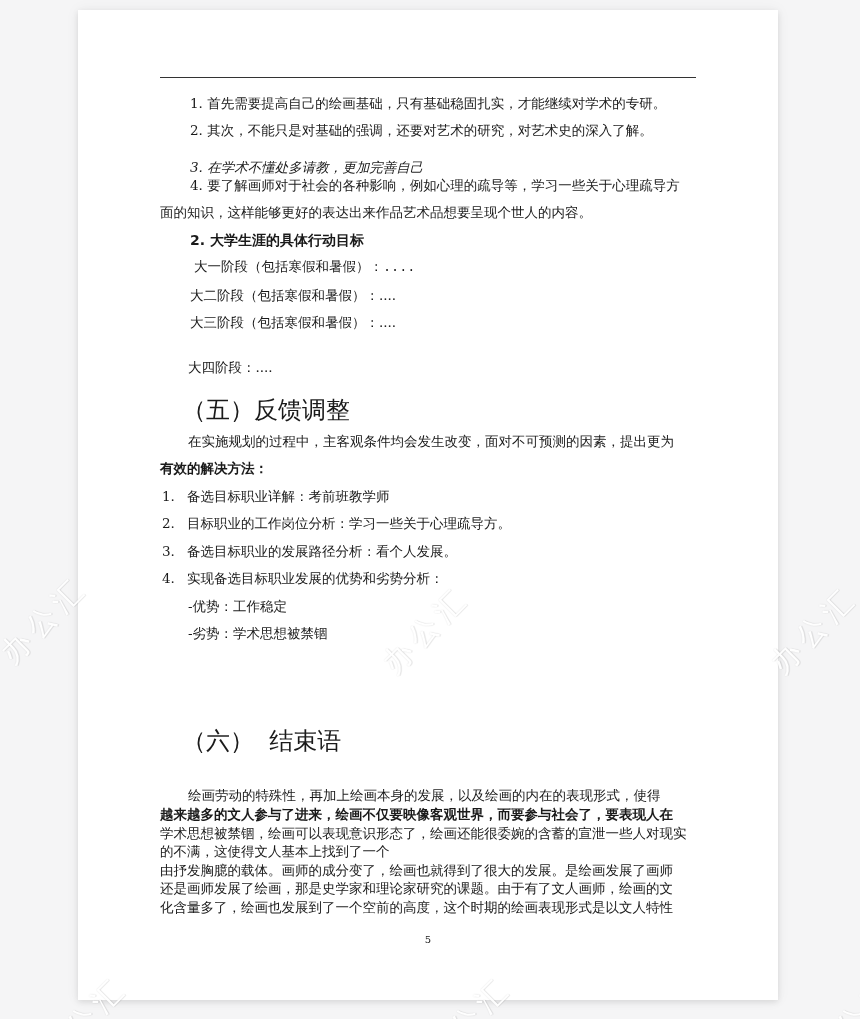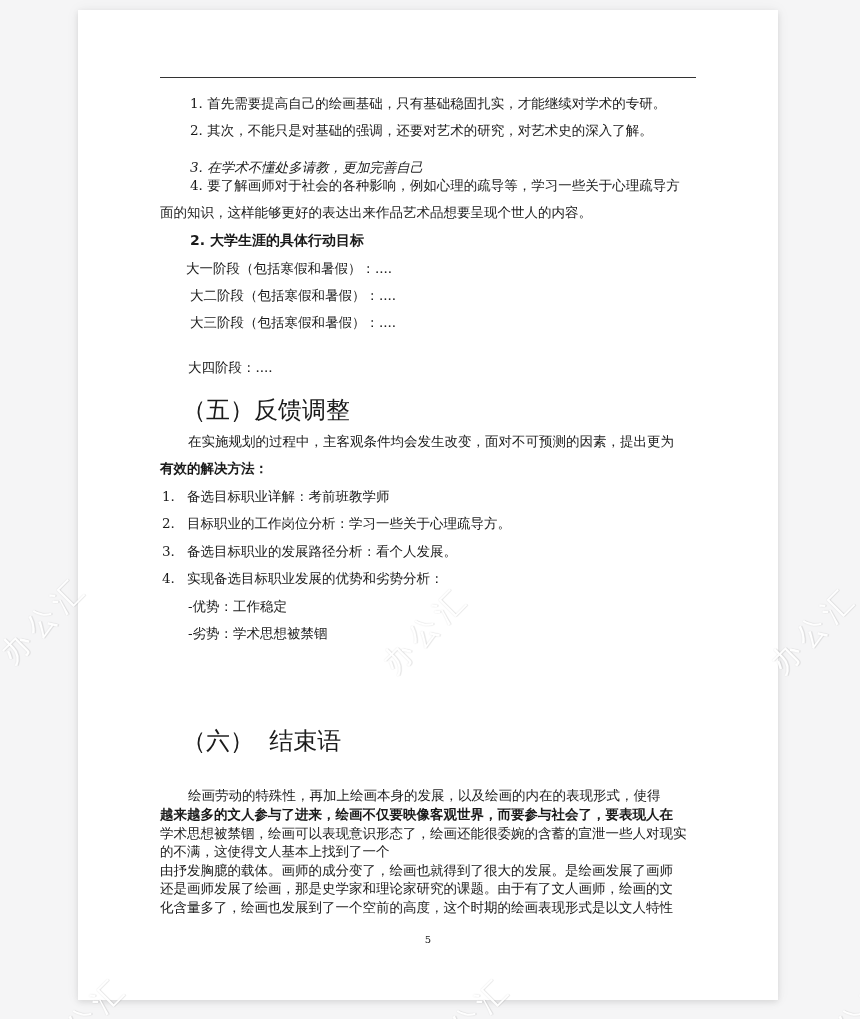--- a/index.html
+++ b/index.html
@@ -96,21 +96,21 @@
 
     <div class="content">
 
       <div class="line" style="top:84px; left:30px;">1. 首先需要提高自己的绘画基础，只有基础稳固扎实，才能继续对学术的专研。</div>
       <div class="line" style="top:111px; left:30px;">2. 其次，不能只是对基础的强调，还要对艺术的研究，对艺术史的深入了解。</div>
       <div class="line" style="top:148px; left:30px;font-style:italic;">3. 在学术不懂处多请教，更加完善自己</div>
       <div class="line" style="top:166px; left:30px;">4. 要了解画师对于社会的各种影响，例如心理的疏导等，学习一些关于心理疏导方</div>
       <div class="line" style="top:193px; left:0px;">面的知识，这样能够更好的表达出来作品艺术品想要呈现个世人的内容。</div>
 
       <div class="line bold" style="top:221px; left:30px;">2. 大学生涯的具体行动目标</div>
-      <div class="line" style="top:249px; left:26px;">大一阶段（包括寒假和暑假）：....</div>
+      <div class="line" style="top:249px; left:34px;font-family:Liberation Mono, monospace;">大一阶段（包括寒假和暑假）：....</div>
       <div class="line" style="top:276px; left:30px;">大二阶段（包括寒假和暑假）：....</div>
       <div class="line" style="top:303px; left:30px;">大三阶段（包括寒假和暑假）：....</div>
       <div class="line" style="top:348px; left:28px;text-align:center;">大四阶段：....</div>
 
       <div class="line h2" style="top:388px; left:22px;">（五）反馈调整</div>
       <div class="line" style="top:422px; left:28px;">在实施规划的过程中，主客观条件均会发生改变，面对不可预测的因素，提出更为</div>
       <div class="line" style="top:449px; left:0px;font-weight:bold;">有效的解决方法：</div>
 
       <div class="line" style="top:477px; left:2px;">
         <span class="num">1.</span><span>备选目标职业详解：考前班教学师</span>

